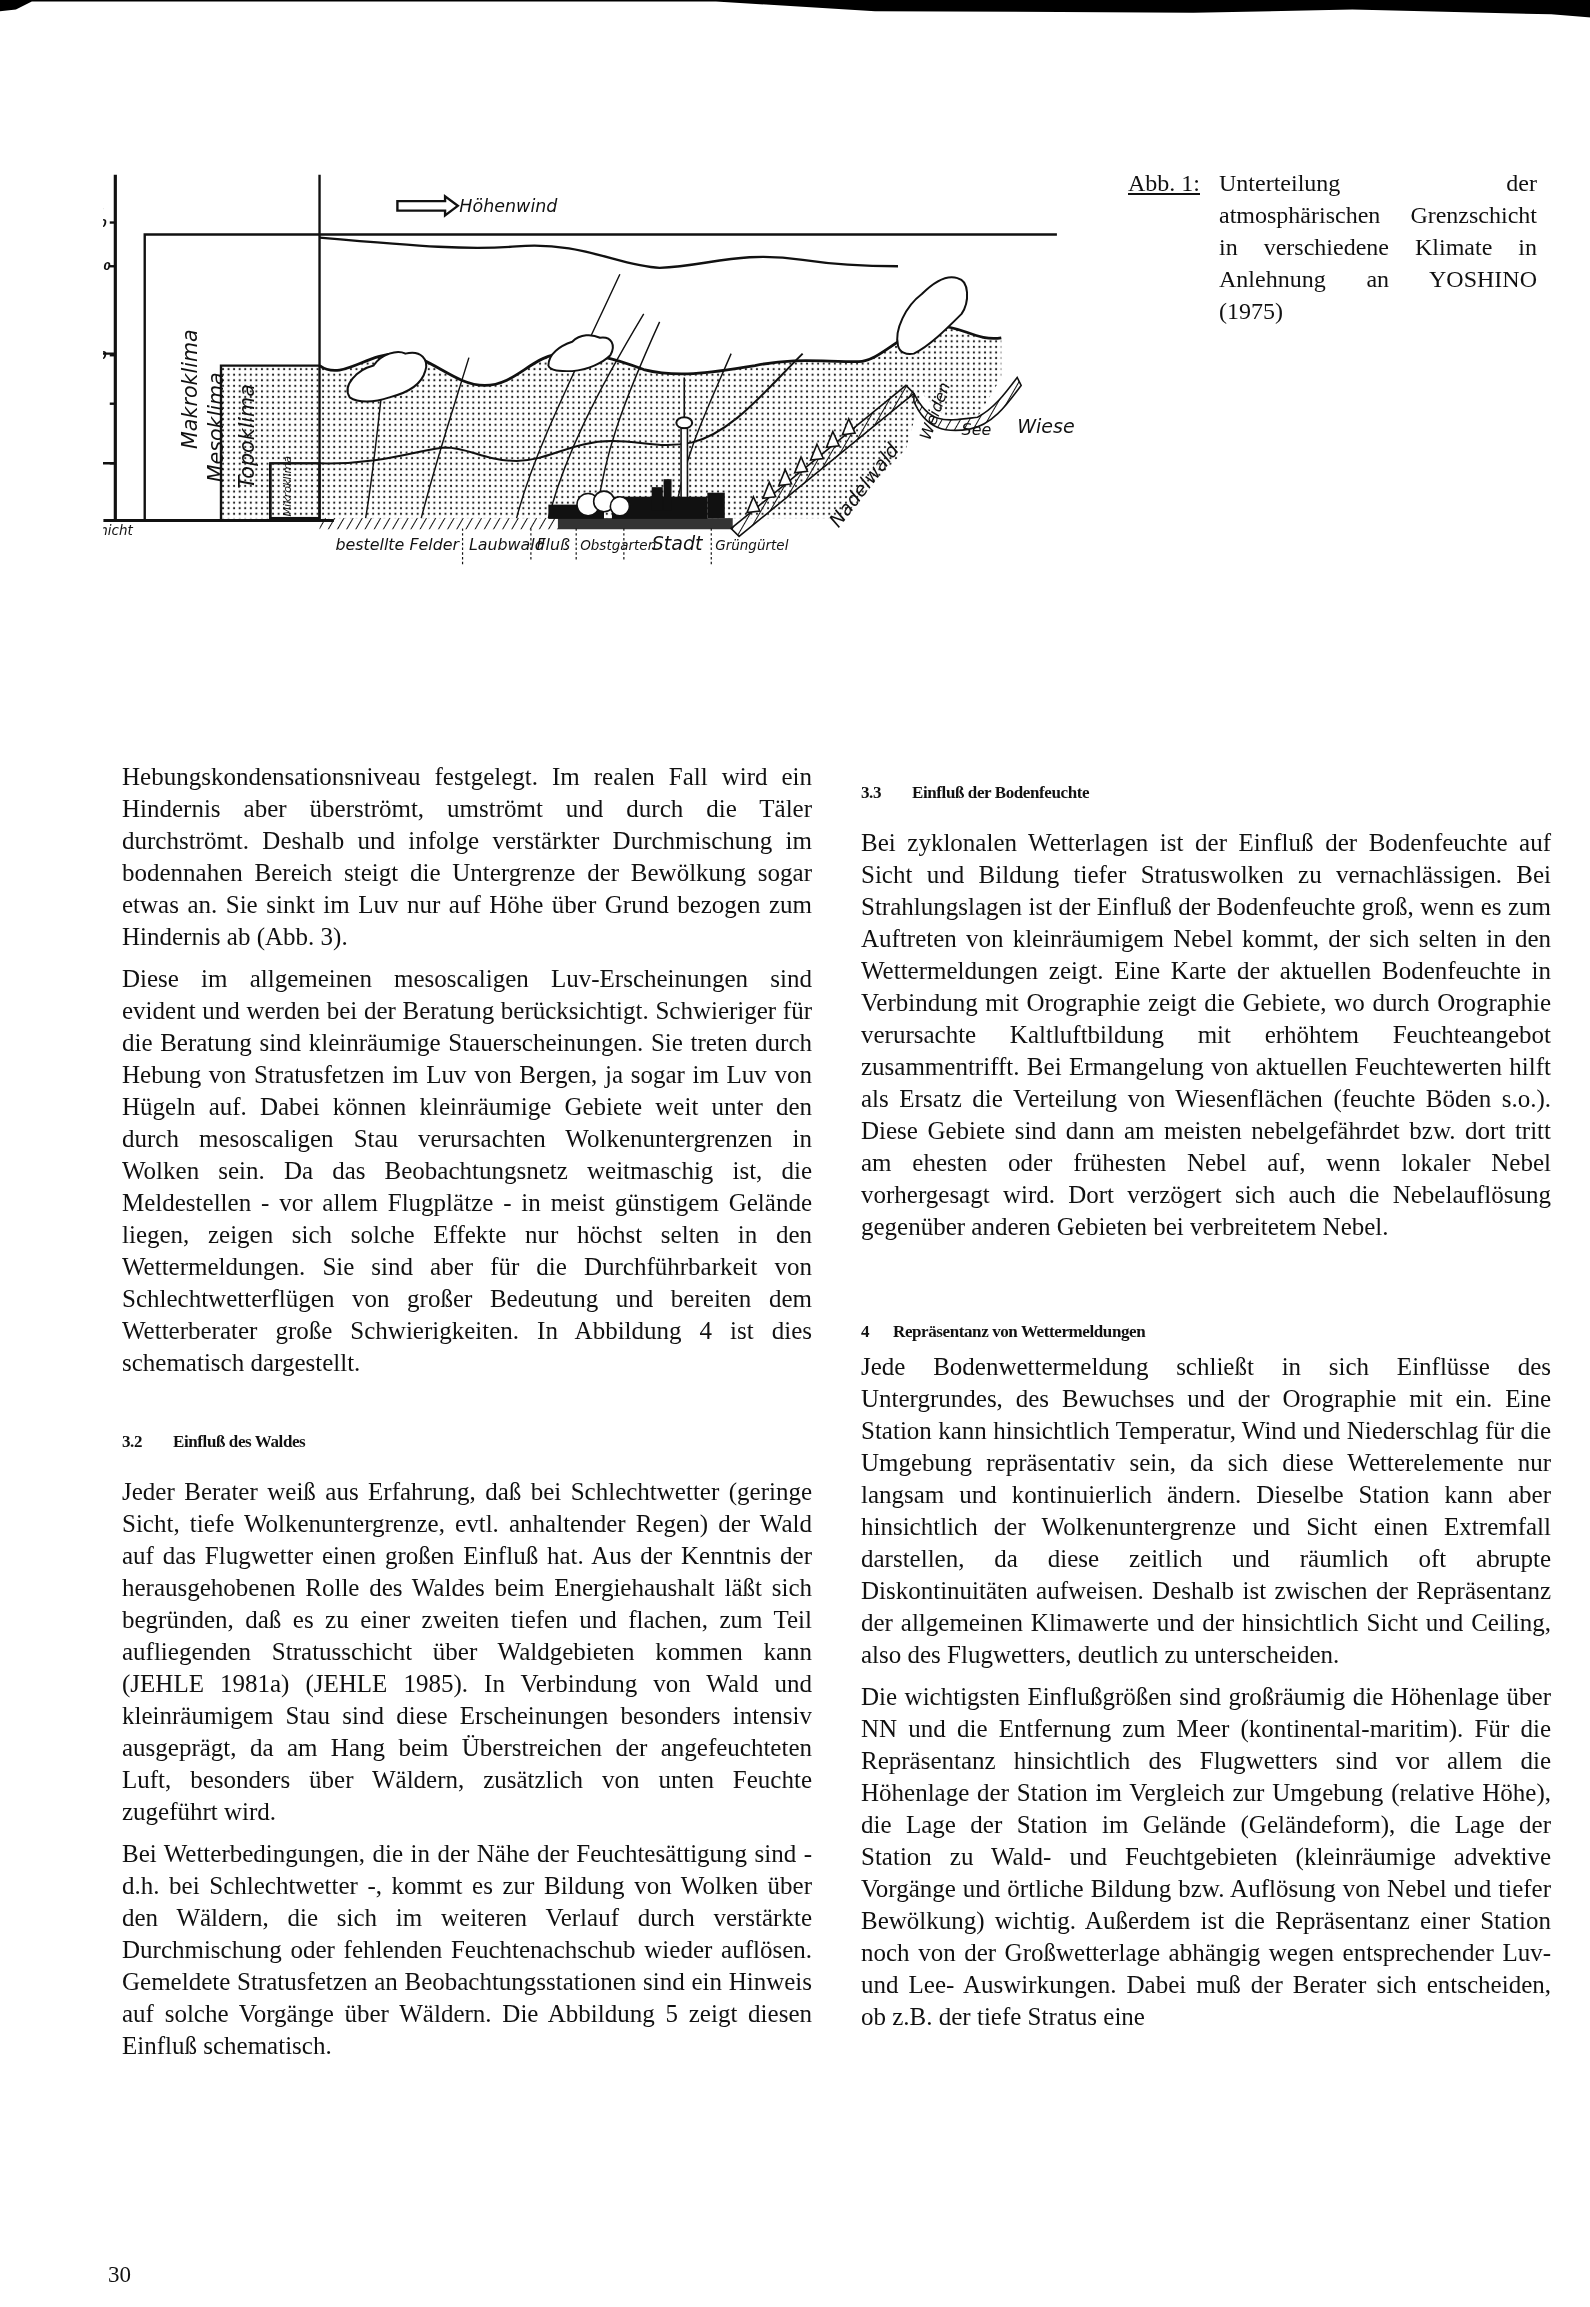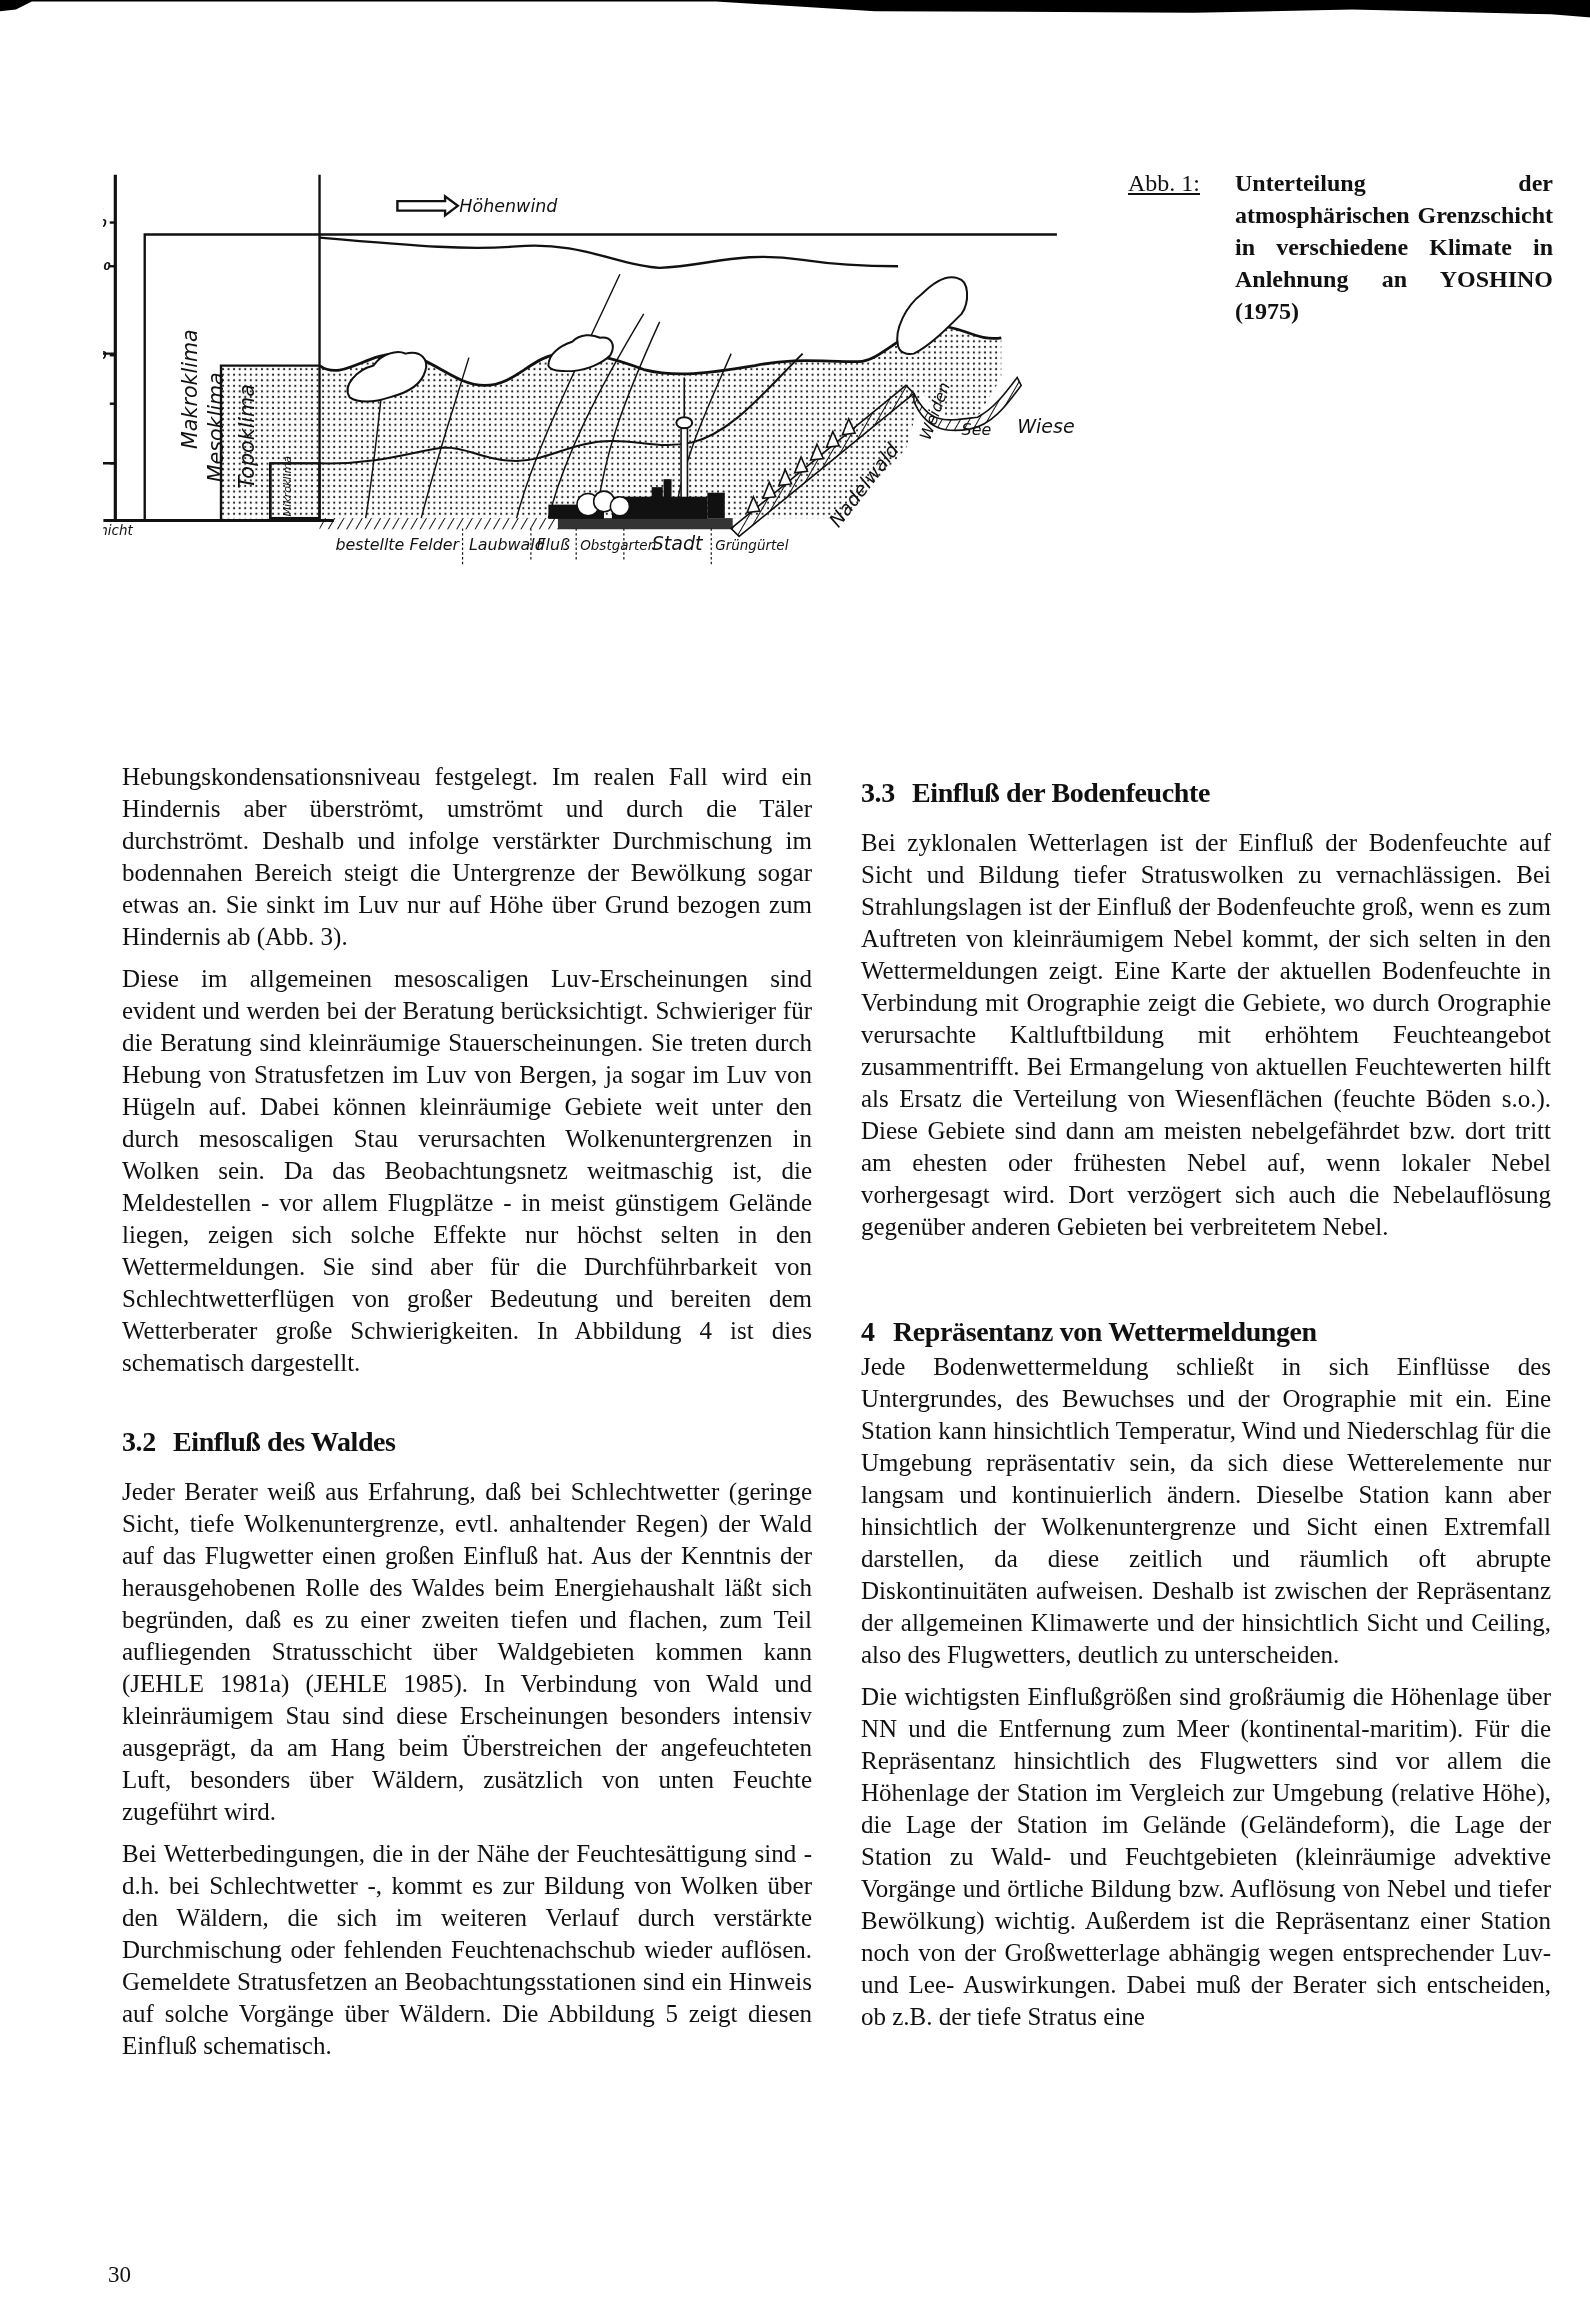--- a/index.html
+++ b/index.html
@@ -2,24 +2,24 @@
 <html style="font-size:12.7px"><head>
 <meta charset="utf-8">
 <style>
   html, body { margin:0; padding:0; }
   body { width:1591px; height:2307px; background:#ffffff; position:relative; overflow:hidden;
          font-family:"Liberation Serif","DejaVu Serif",serif; color:#111; }
   .scanbar { position:absolute; left:0; top:0; width:1591px; height:17.5px; }
   .figure { position:absolute; left:103px; top:155px; width:1002px; height:588px; }
   .caption { position:absolute; left:1128px; top:167px; width:414px; font-size:24px; line-height:32px; }
   .caption .lbl { position:absolute; left:0; top:0;text-decoration:underline; }
-  .caption .txt { position:absolute; left:107px; top:0; width:318px; text-align:justify; hyphens:manual;font-weight:bold; }
+  .caption .txt { position:absolute; left:91px; top:0; width:318px; text-align:justify; hyphens:manual; }
   .col { position:absolute; width:690px; font-size:25px; line-height:32px; text-align:justify; }
   .col p { margin:0 0 10.3px 0; }
-  .col h2 { font-size:28px; font-weight:bold; margin:0; letter-spacing:-0.4px; }
+  .col h2 { font-size:17px; font-weight:bold; margin:0; letter-spacing:-0.4px; }
   .col h2 .num { display:inline-block; width:51px; }
   .left { left:122px; top:761px; }
   .right { left:861px; top:761px; }
   .pageno { position:absolute; left:108px; top:2262px; font-size:23px; }
   .hand { font-family:"DejaVu Sans",sans-serif; font-style:italic; fill:#111; }
 </style>
 </head>
 <body>
 
 <svg class="scanbar" viewBox="0 0 2000 22" preserveAspectRatio="none">

